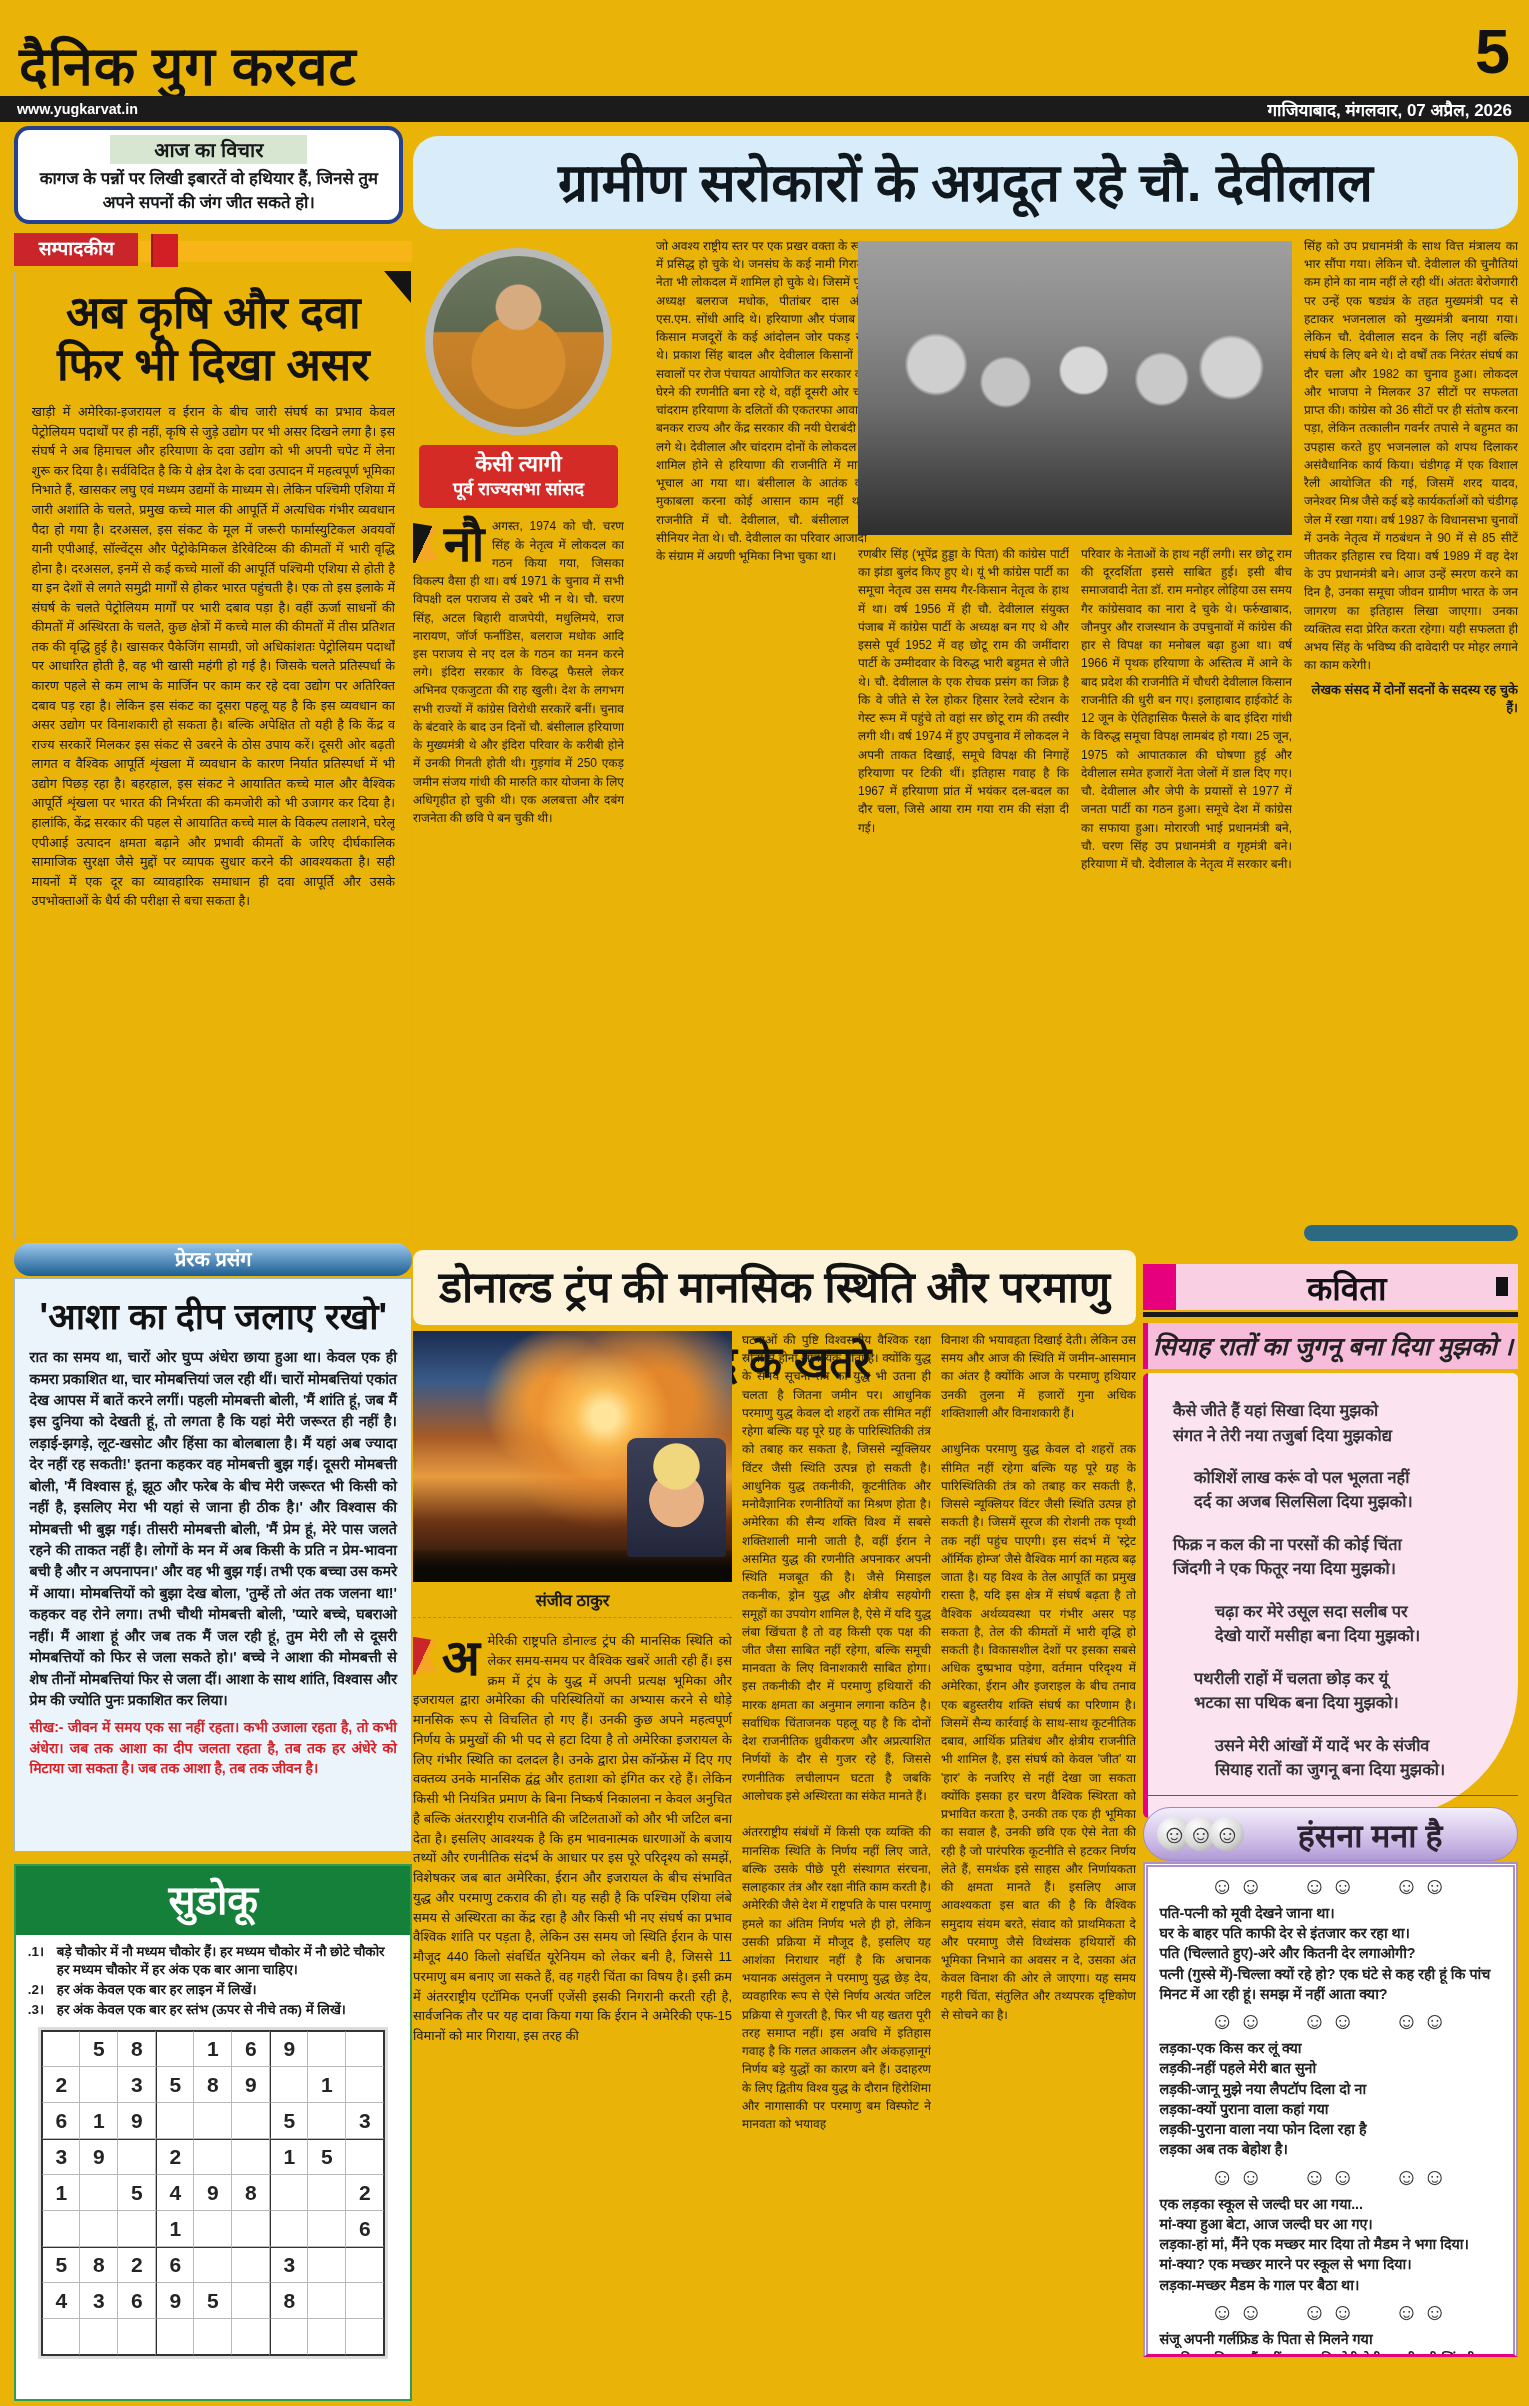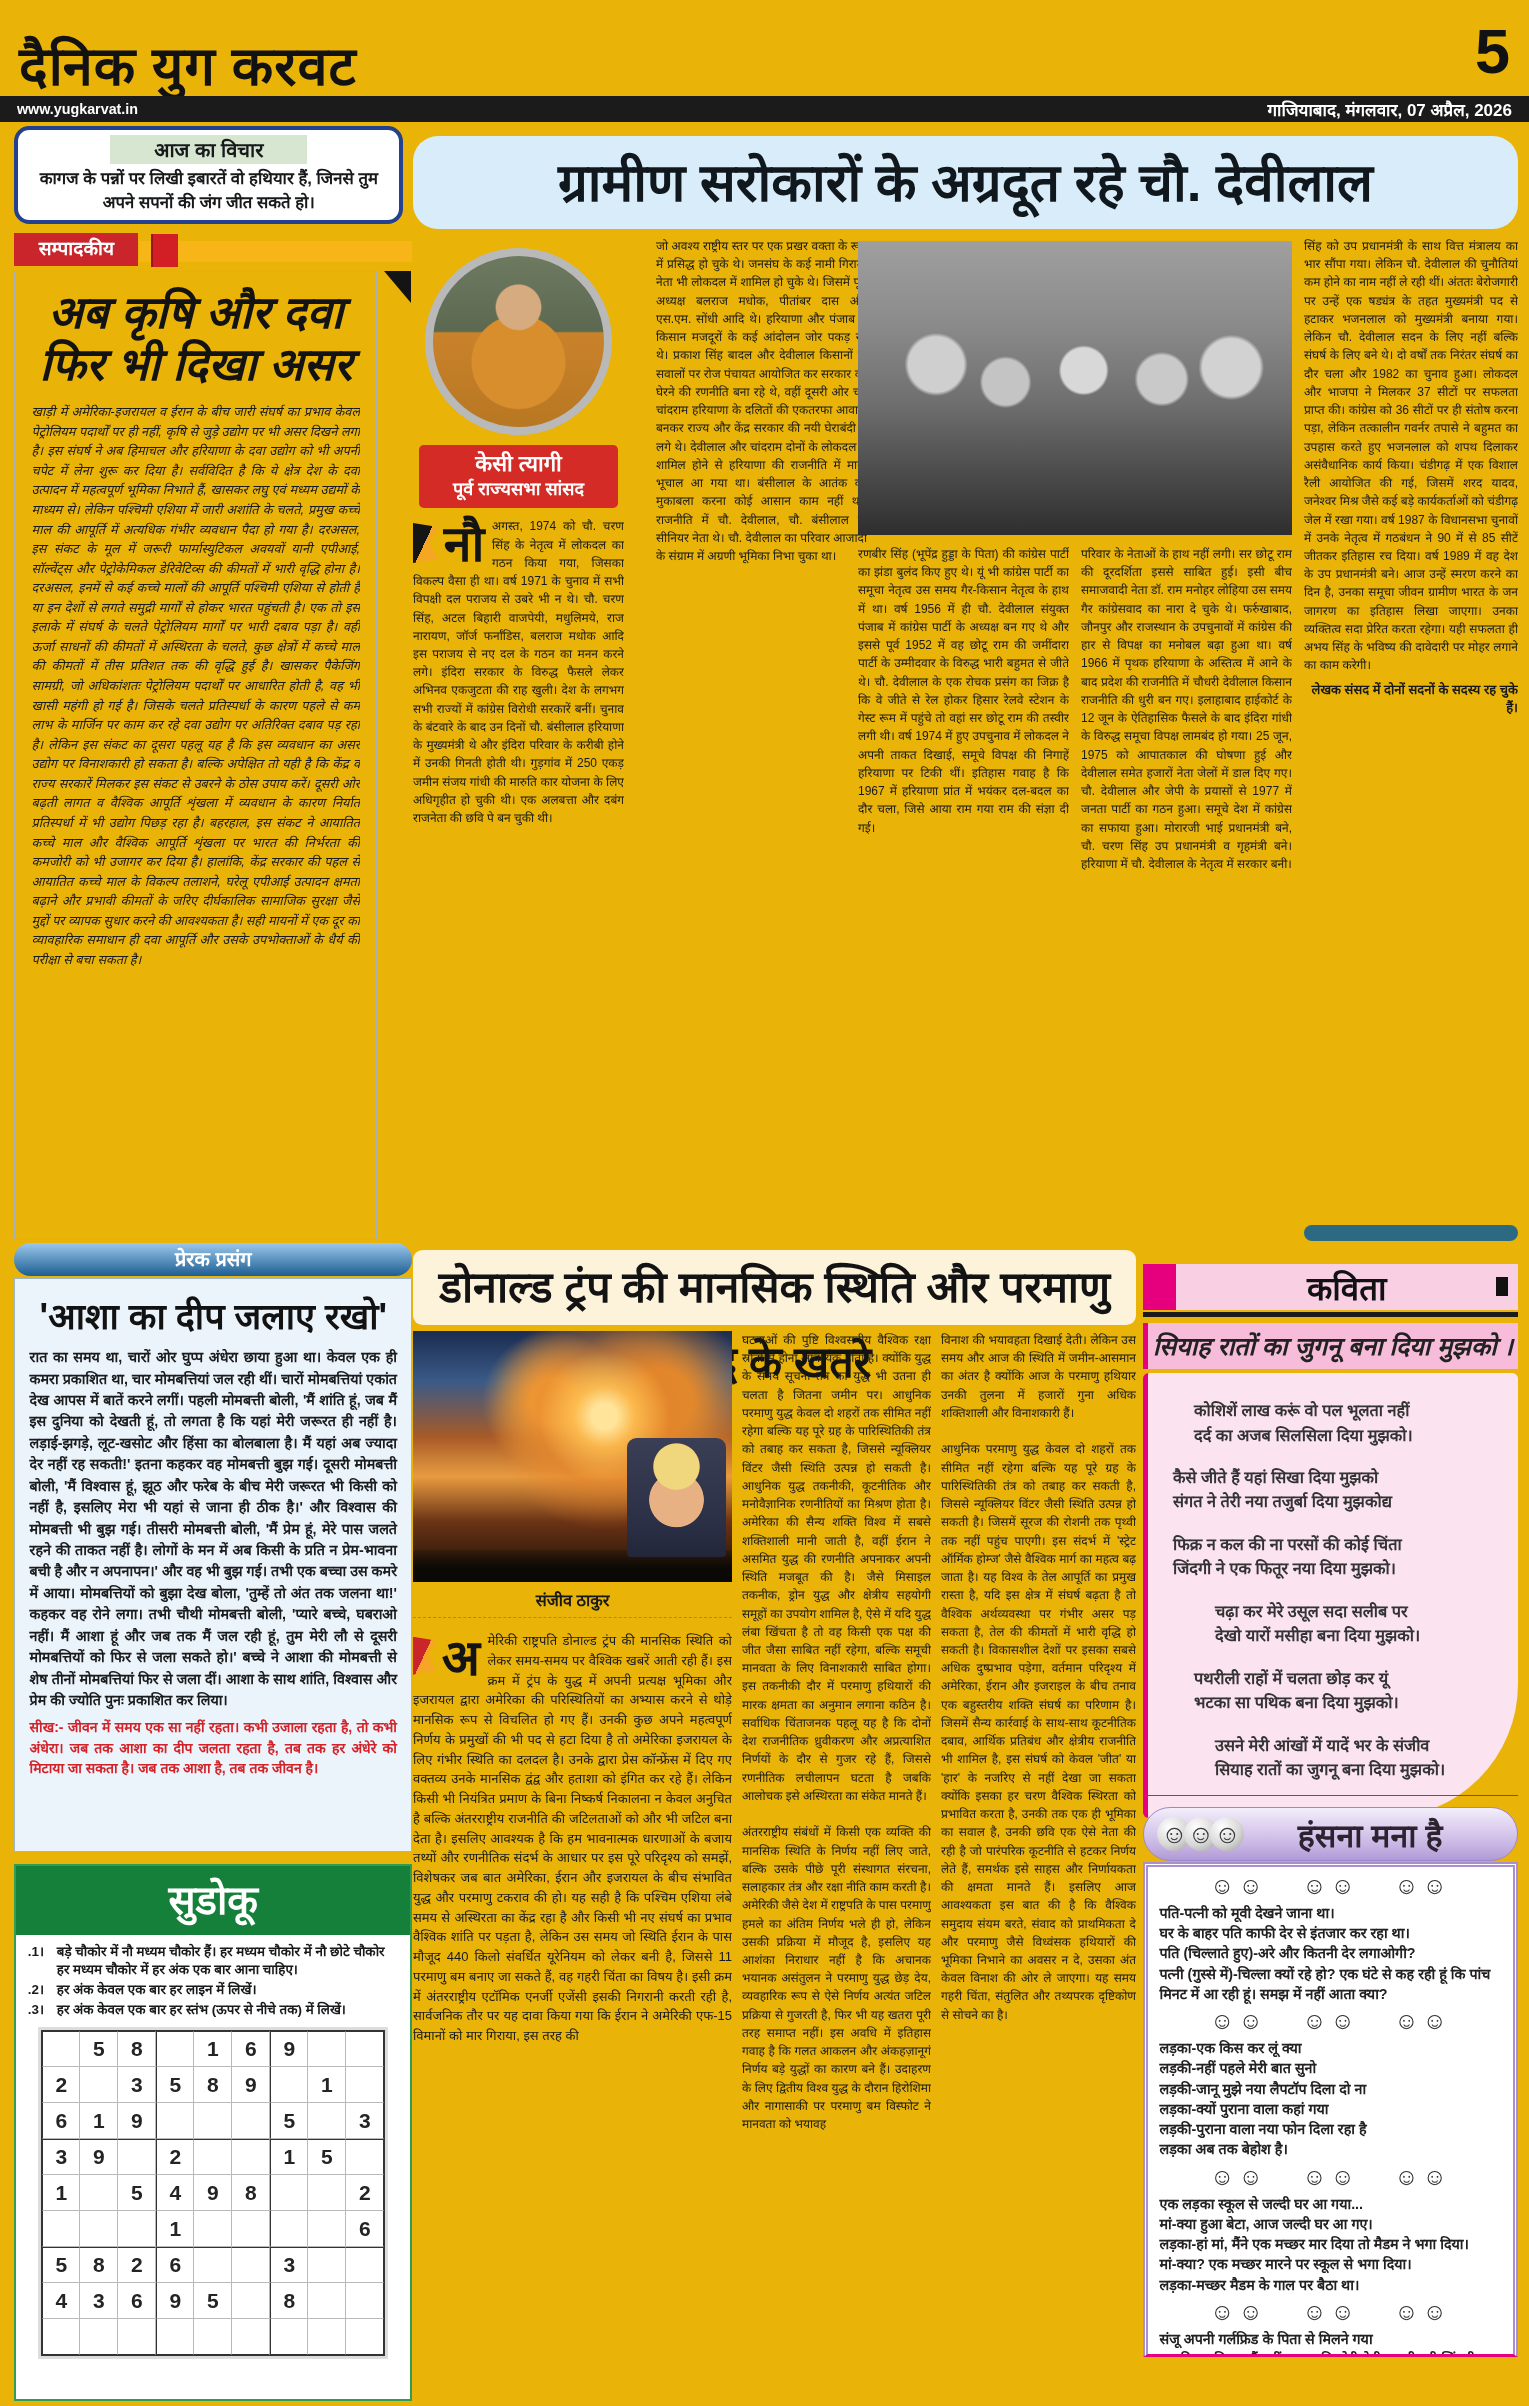--- a/index.html
+++ b/index.html
@@ -19,21 +19,21 @@
   .thought .t-text { font-size:16.7px; font-weight:800; line-height:1.45; margin-top:2.9px; }
 
   
   .lead-band { position:absolute; left:413px; top:136px; width:1105px; height:93px; background:#d8edf9; border-radius:25px; font-size:53px; font-weight:800; text-align:center; line-height:93px; color:#10181d; }
 
   
   .edit-label { position:absolute; left:14.3px; top:233px; width:124px; height:32.5px; background:#c9252b; color:#fff; font-size:19px; font-weight:800; text-align:center; line-height:32.5px; }
   .edit-ybar { position:absolute; left:139px; top:241px; width:273px; height:21px; background:#f8b517; }
   .edit-book { position:absolute; left:151px; top:234px; width:27px; height:32.5px; background:#d21f26; border-left:2.9px solid #a01317; }
   .edit-curl { position:absolute; left:384px; top:271px; width:0; height:0; border-left:27px solid transparent; border-top:32.5px solid #141414; }
-  .edit-box { position:absolute; left:14.3px; top:271px; width:363px; height:969px; border:1.4px solid #a7b0b8; padding:15.3px 16.3px 9.6px;font-style:italic; }
+  .edit-box { position:absolute; left:14.3px; top:271px; width:398px; height:969px; border:1.4px solid #a7b0b8; padding:15.3px 16.3px 9.6px; }
   .edit-head { font-size:45px; font-weight:800; text-align:center; line-height:1.16; color:#131313; margin-bottom:11.5px; }
   .body-text { font-size:12.7px; line-height:1.54; text-align:justify; white-space:pre-line; color:#191b1d; }
   .edit-box .body-text { height:774px; overflow:hidden; }
 
   
   .col { position:absolute; overflow:hidden; }
   .col .body-text { font-size:12px; line-height:1.52; }
   .portrait-wrap { text-align:center; }
   .portrait { width:187px; height:187px; border-radius:50%; border:8.6px solid #b9b9b9; margin:0 auto;
     background:
@@ -308,27 +308,27 @@
     <div class="poem-header">
       <div class="poem-tab"></div>
       <div class="poem-lbar">
         <span class="poem-label">कविता</span>
         <span class="poem-sq"></span>
       </div>
     </div>
     <div class="poem-underline"></div>
     <div class="poem-title">सियाह रातों का जुगनू बना दिया मुझको ।</div>
     <div class="poem-body" id="poem-body">
+        <div class="stanza s0">
+          <div class="pline">कैसे जीते हैं यहां सिखा दिया मुझको</div>
+          <div class="pline">संगत ने तेरी नया तजुर्बा दिया मुझकोद्य</div>
+        </div>
         <div class="stanza s1">
           <div class="pline">कोशिशें लाख करूं वो पल भूलता नहीं</div>
           <div class="pline">दर्द का अजब सिलसिला दिया मुझको।</div>
-        </div>
-        <div class="stanza s0">
-          <div class="pline">कैसे जीते हैं यहां सिखा दिया मुझको</div>
-          <div class="pline">संगत ने तेरी नया तजुर्बा दिया मुझकोद्य</div>
         </div>
         <div class="stanza s0">
           <div class="pline">फिक्र न कल की ना परसों की कोई चिंता</div>
           <div class="pline">जिंदगी ने एक फितूर नया दिया मुझको।</div>
         </div>
         <div class="stanza s2">
           <div class="pline">चढ़ा कर मेरे उसूल सदा सलीब पर</div>
           <div class="pline">देखो यारों मसीहा बना दिया मुझको।</div>
         </div>
         <div class="stanza s1">

